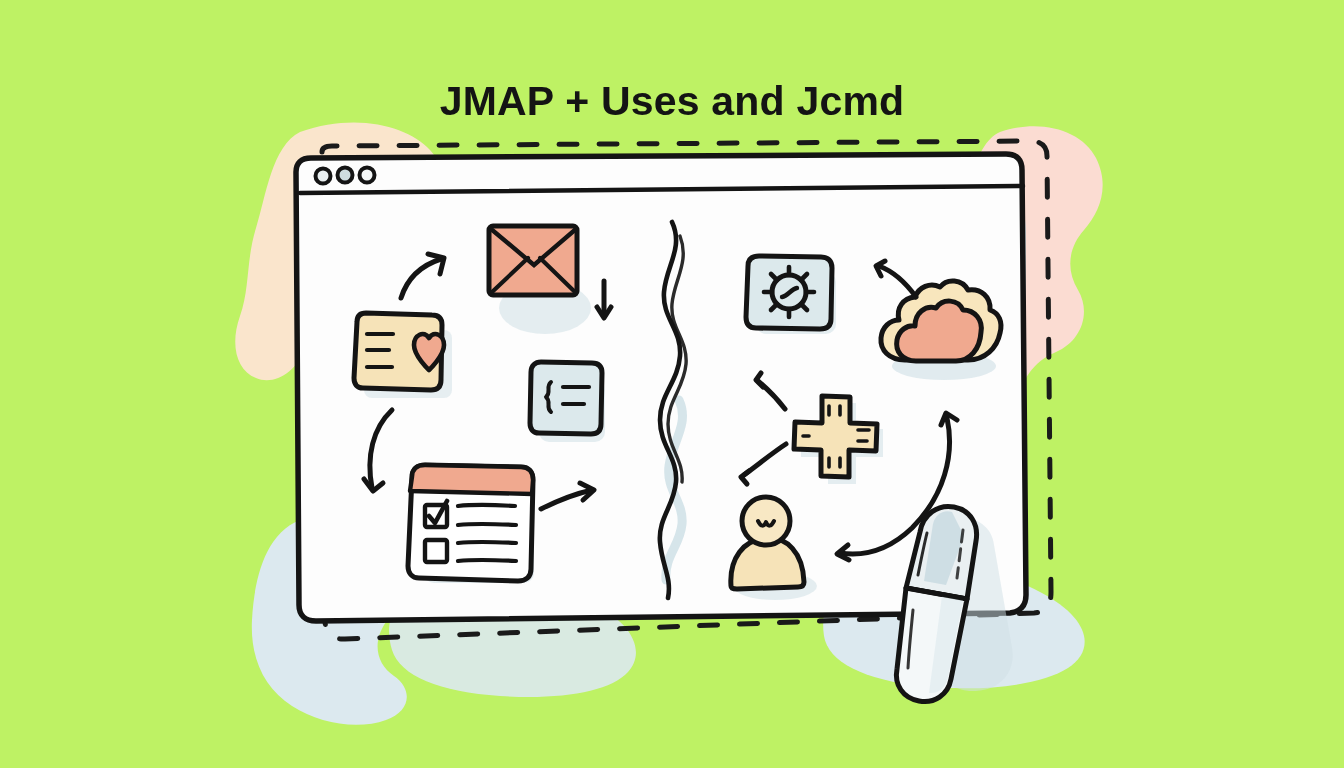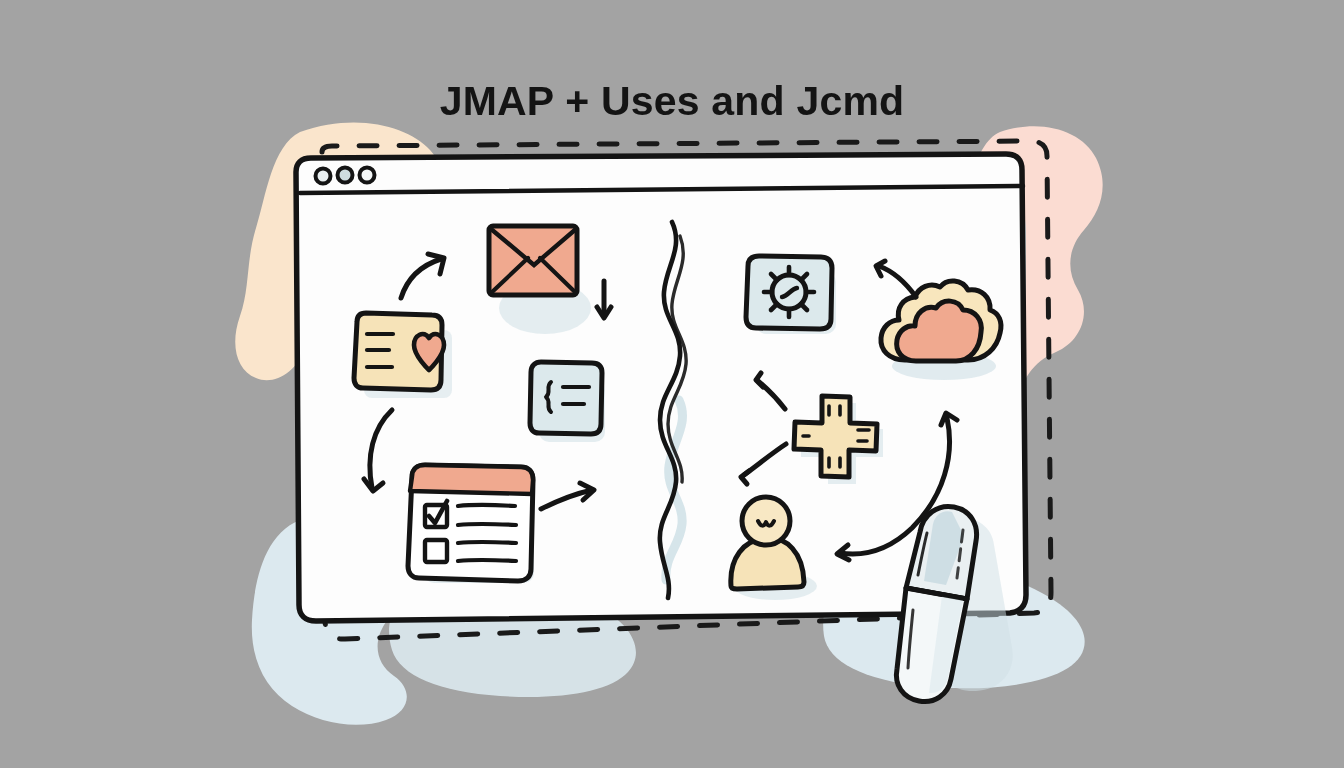--- a/index.html
+++ b/index.html
@@ -36,21 +36,21 @@
     position: absolute;
     left: 0;
     top: 0;
     width: 1344px;
     height: 768px;
   }
 </style>
 </head>
 <body>
 
-<div id="stage" style="background: #a3a3a3;">
+<div id="stage" style="background: #bef264;">
 
   <div id="page-title">JMAP + Uses and Jcmd</div>
 
   <svg id="illustration" viewBox="0 0 1344 768">
 
     <g>
       <path fill="#fae5cc" d="M300,132 C356,112 408,126 430,150 C452,174 444,204 420,222
                C404,234 398,252 406,268 C416,288 400,304 372,306
                C340,308 316,324 306,348 C296,372 274,386 256,378
                C236,370 230,344 240,316 C250,288 246,260 256,228

